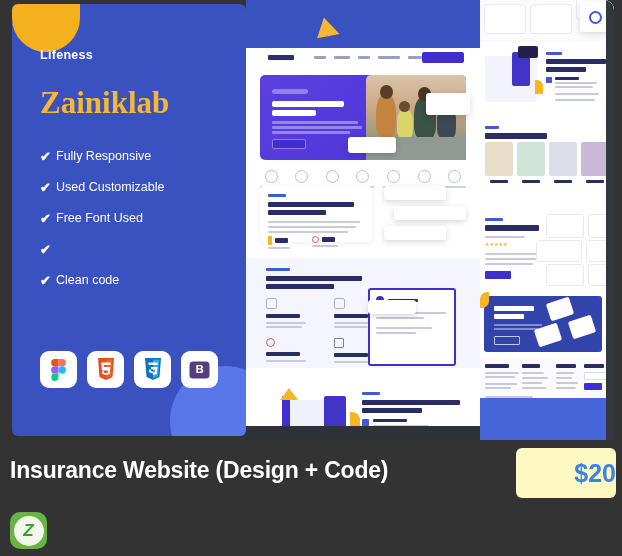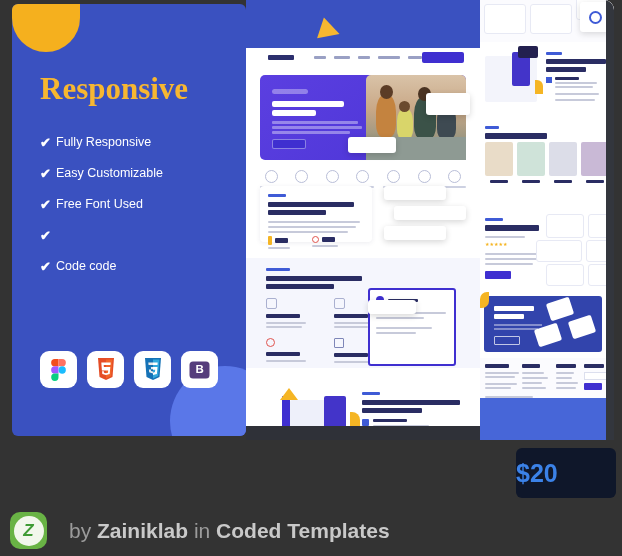--- a/index.html
+++ b/index.html
@@ -98,21 +98,21 @@
   .r-edge { position: absolute; right: 0; top: 0; width: 8px; height: 440px; background: #33363d; }
 
   
   .info { position: absolute; left: 0; top: 440px; width: 622px; height: 116px; background: #333333; }
   .title {
     position: absolute; left: 10px; top: 17px; color: #ffffff;
     font-size: 23px; font-weight: bold; letter-spacing: -.2px;
   }
   .price-badge {
     position: absolute; right: 6px; top: 8px; width: 100px; height: 50px;
-    background: #0f172a; border-radius: 6px; display: flex; align-items: center; justify-content: flex-start;
+    background: #fef9c3; border-radius: 6px; display: flex; align-items: center; justify-content: flex-end;
   }
   .price { color: #3b82e8; font-size: 25px; font-weight: bold; }
   .author-row { position: absolute; left: 10px; top: 72px; display: flex; align-items: center; }
   .avatar {
     width: 37px; height: 37px; border-radius: 10px; background: #69b345;
     display: flex; align-items: center; justify-content: center;
   }
   .avatar-disc {
     width: 30px; height: 30px; border-radius: 50%; background: #f2f7ec;
     display: flex; align-items: center; justify-content: center;
@@ -126,44 +126,45 @@
 
 <div class="page">
 
   <div class="preview">
 
     <div class="promo">
       <div class="promo-corner"></div>
       <div class="promo-blob"></div>
 
       <div class="promo-inner">
+        <div class="brand">Lifeness</div>
 
         <div class="headline">
-          <span class="l1">Responsive</span>
+          <span class="l1">Zainiklab</span>
         </div>
 
         <ul class="features">
           <li>
             <span class="tick">✔</span>
             <span>Fully Responsive</span>
           </li>
           <li>
             <span class="tick">✔</span>
-            <span>Easy Customizable</span>
+            <span>Used Customizable</span>
           </li>
           <li>
             <span class="tick">✔</span>
             <span>Free Font Used</span>
           </li>
           <li>
             <span class="tick">✔</span>
           </li>
           <li>
             <span class="tick">✔</span>
-            <span>Code code</span>
+            <span>Clean code</span>
           </li>
         </ul>
       </div>
 
       <div class="badges">
         <div class="badge">
           <svg width="15" height="22" viewBox="0 0 15 22">
             <path d="M3.8 0h3.7v7.3H3.8a3.65 3.65 0 1 1 0-7.3z" fill="#f24e1e"></path>
             <path d="M7.5 0h3.7a3.65 3.65 0 1 1 0 7.3H7.5z" fill="#ff7262"></path>
             <path d="M3.8 7.3h3.7v7.3H3.8a3.65 3.65 0 1 1 0-7.3z" fill="#a259ff"></path>
@@ -465,31 +466,26 @@
             <div style="width:18px;height:7px;background:#3f2fd0;margin-top:3px;border-radius:1px"></div>
           </div>
         <div class="t-gray" style="position:absolute;left:5px;top:38px;width:48px"></div>
       </div>
       <div class="r-blue-end"></div>
       <div class="r-edge"></div>
     </div>
   </div>
 
   <div class="info">
+    <div class="title">Insurance Website (Design + Code)</div>
 
     <div class="price-badge">
       <span class="price">$20</span>
     </div>
 
     <div class="author-row">
       <div class="avatar">
         <div class="avatar-disc">Z</div>
       </div>
-      <div class="author-text">
-        <span>by</span>
-        <b>Zainiklab</b>
-        <span>in</span>
-        <b>Coded Templates</b>
-      </div>
     </div>
   </div>
 
 </div>
 
 </body></html>

